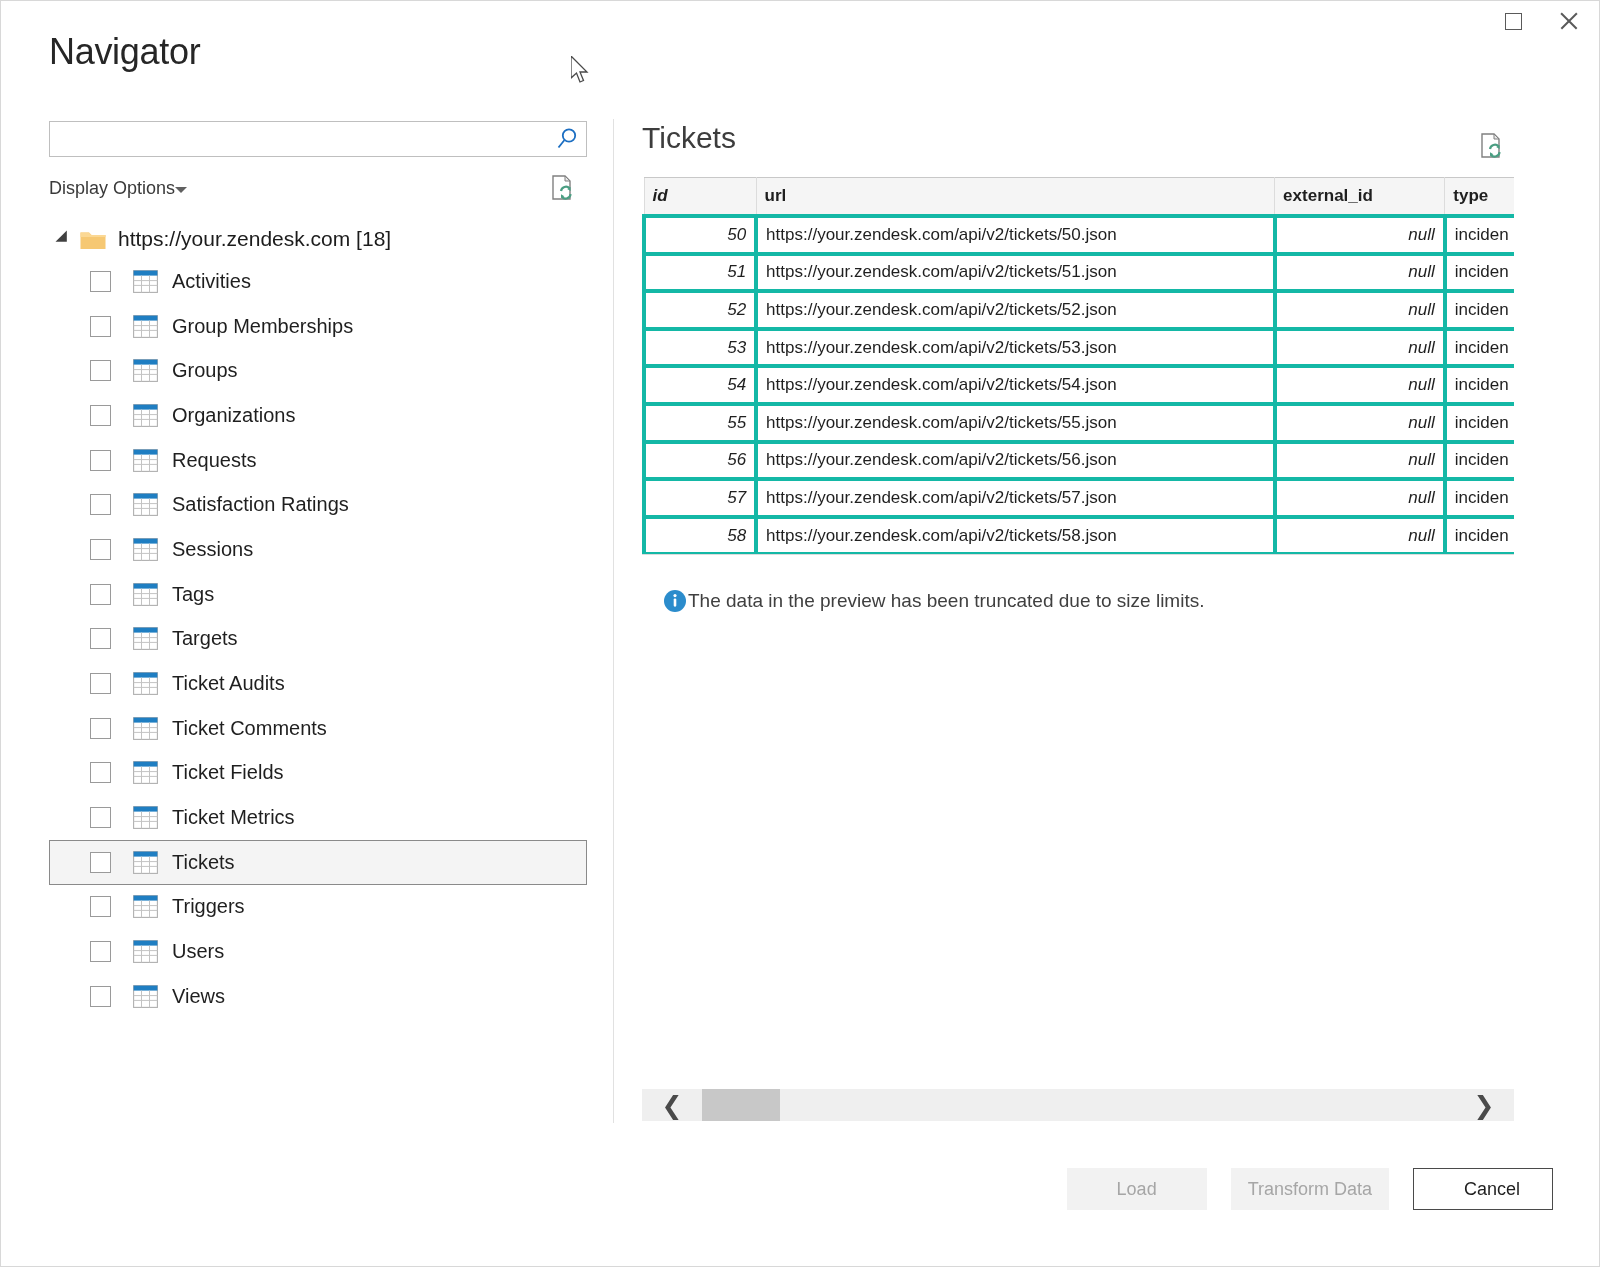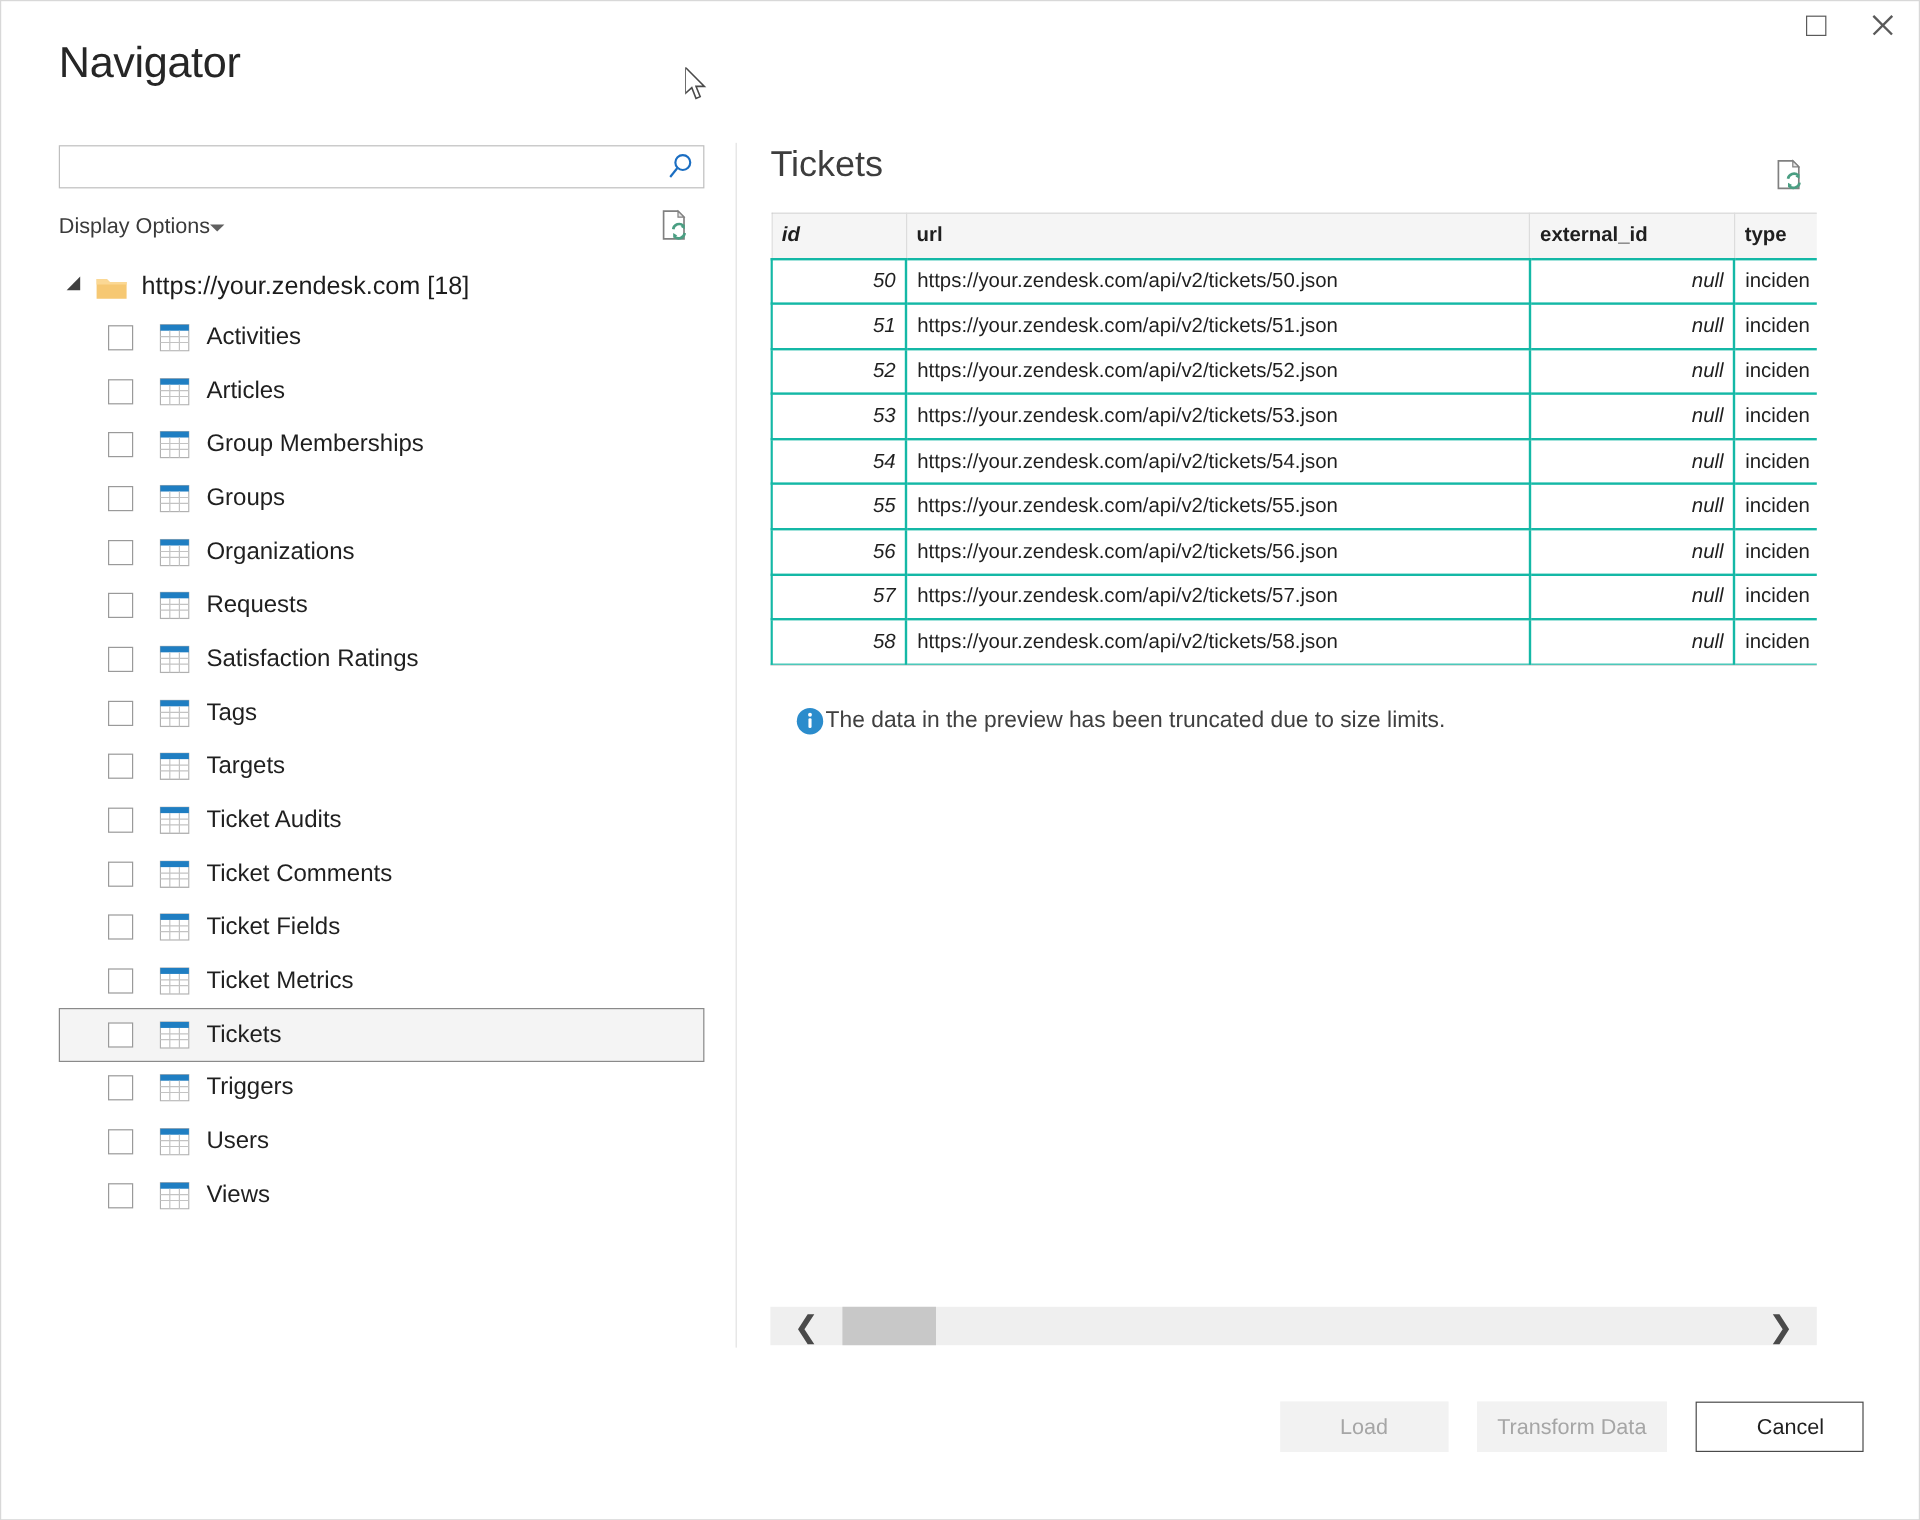--- a/index.html
+++ b/index.html
@@ -251,21 +251,21 @@
     border-top: 1px solid #c8c8c8;
     font-weight: bold;
     text-align: left;
     padding: 8px 8px;
     height: 38px;
     color: #1f1f1f;
     white-space: nowrap;
     overflow: hidden;
   }
   table.grid td {
-    border: 2px solid #14b8a6;
+    border: 4px solid #14b8a6;
     padding: 6px 8px;
     height: 37.6px;
     color: #1f1f1f;
     white-space: nowrap;
     overflow: hidden;
   }
   td.num { text-align: right; font-style: italic; }
   th.col-id   { width: 112px; font-style: italic; }
   th.col-url  { width: 518px; }
   th.col-ext  { width: 170px; }
@@ -424,32 +424,20 @@
           <div class="tree-item">
             <span class="chk"></span>
   <svg class="tbl-icon" viewBox="0 0 25 23">
     <rect x="0.6" y="0.6" width="23.8" height="21.8" fill="#ffffff" stroke="#b0b0b0" stroke-width="1.1"></rect>
     <rect x="0.6" y="0.6" width="23.8" height="5" fill="#1f7ec2"></rect>
     <line x1="0.6" y1="10.6" x2="24.4" y2="10.6" stroke="#c3c3c3" stroke-width="1"></line>
     <line x1="0.6" y1="15.4" x2="24.4" y2="15.4" stroke="#c3c3c3" stroke-width="1"></line>
     <line x1="8.5" y1="5.6" x2="8.5" y2="22.4" stroke="#c3c3c3" stroke-width="1"></line>
     <line x1="16.5" y1="5.6" x2="16.5" y2="22.4" stroke="#c3c3c3" stroke-width="1"></line>
   </svg>
-            <span class="item-label">Articles</span>
-          </div>
-          <div class="tree-item">
-            <span class="chk"></span>
-  <svg class="tbl-icon" viewBox="0 0 25 23">
-    <rect x="0.6" y="0.6" width="23.8" height="21.8" fill="#ffffff" stroke="#b0b0b0" stroke-width="1.1"></rect>
-    <rect x="0.6" y="0.6" width="23.8" height="5" fill="#1f7ec2"></rect>
-    <line x1="0.6" y1="10.6" x2="24.4" y2="10.6" stroke="#c3c3c3" stroke-width="1"></line>
-    <line x1="0.6" y1="15.4" x2="24.4" y2="15.4" stroke="#c3c3c3" stroke-width="1"></line>
-    <line x1="8.5" y1="5.6" x2="8.5" y2="22.4" stroke="#c3c3c3" stroke-width="1"></line>
-    <line x1="16.5" y1="5.6" x2="16.5" y2="22.4" stroke="#c3c3c3" stroke-width="1"></line>
-  </svg>
             <span class="item-label">Group Memberships</span>
           </div>
           <div class="tree-item">
             <span class="chk"></span>
   <svg class="tbl-icon" viewBox="0 0 25 23">
     <rect x="0.6" y="0.6" width="23.8" height="21.8" fill="#ffffff" stroke="#b0b0b0" stroke-width="1.1"></rect>
     <rect x="0.6" y="0.6" width="23.8" height="5" fill="#1f7ec2"></rect>
     <line x1="0.6" y1="10.6" x2="24.4" y2="10.6" stroke="#c3c3c3" stroke-width="1"></line>
     <line x1="0.6" y1="15.4" x2="24.4" y2="15.4" stroke="#c3c3c3" stroke-width="1"></line>
     <line x1="8.5" y1="5.6" x2="8.5" y2="22.4" stroke="#c3c3c3" stroke-width="1"></line>
@@ -485,20 +473,32 @@
             <span class="chk"></span>
   <svg class="tbl-icon" viewBox="0 0 25 23">
     <rect x="0.6" y="0.6" width="23.8" height="21.8" fill="#ffffff" stroke="#b0b0b0" stroke-width="1.1"></rect>
     <rect x="0.6" y="0.6" width="23.8" height="5" fill="#1f7ec2"></rect>
     <line x1="0.6" y1="10.6" x2="24.4" y2="10.6" stroke="#c3c3c3" stroke-width="1"></line>
     <line x1="0.6" y1="15.4" x2="24.4" y2="15.4" stroke="#c3c3c3" stroke-width="1"></line>
     <line x1="8.5" y1="5.6" x2="8.5" y2="22.4" stroke="#c3c3c3" stroke-width="1"></line>
     <line x1="16.5" y1="5.6" x2="16.5" y2="22.4" stroke="#c3c3c3" stroke-width="1"></line>
   </svg>
             <span class="item-label">Satisfaction Ratings</span>
+          </div>
+          <div class="tree-item">
+            <span class="chk"></span>
+  <svg class="tbl-icon" viewBox="0 0 25 23">
+    <rect x="0.6" y="0.6" width="23.8" height="21.8" fill="#ffffff" stroke="#b0b0b0" stroke-width="1.1"></rect>
+    <rect x="0.6" y="0.6" width="23.8" height="5" fill="#1f7ec2"></rect>
+    <line x1="0.6" y1="10.6" x2="24.4" y2="10.6" stroke="#c3c3c3" stroke-width="1"></line>
+    <line x1="0.6" y1="15.4" x2="24.4" y2="15.4" stroke="#c3c3c3" stroke-width="1"></line>
+    <line x1="8.5" y1="5.6" x2="8.5" y2="22.4" stroke="#c3c3c3" stroke-width="1"></line>
+    <line x1="16.5" y1="5.6" x2="16.5" y2="22.4" stroke="#c3c3c3" stroke-width="1"></line>
+  </svg>
+            <span class="item-label">Sessions</span>
           </div>
           <div class="tree-item">
             <span class="chk"></span>
   <svg class="tbl-icon" viewBox="0 0 25 23">
     <rect x="0.6" y="0.6" width="23.8" height="21.8" fill="#ffffff" stroke="#b0b0b0" stroke-width="1.1"></rect>
     <rect x="0.6" y="0.6" width="23.8" height="5" fill="#1f7ec2"></rect>
     <line x1="0.6" y1="10.6" x2="24.4" y2="10.6" stroke="#c3c3c3" stroke-width="1"></line>
     <line x1="0.6" y1="15.4" x2="24.4" y2="15.4" stroke="#c3c3c3" stroke-width="1"></line>
     <line x1="8.5" y1="5.6" x2="8.5" y2="22.4" stroke="#c3c3c3" stroke-width="1"></line>
     <line x1="16.5" y1="5.6" x2="16.5" y2="22.4" stroke="#c3c3c3" stroke-width="1"></line>

